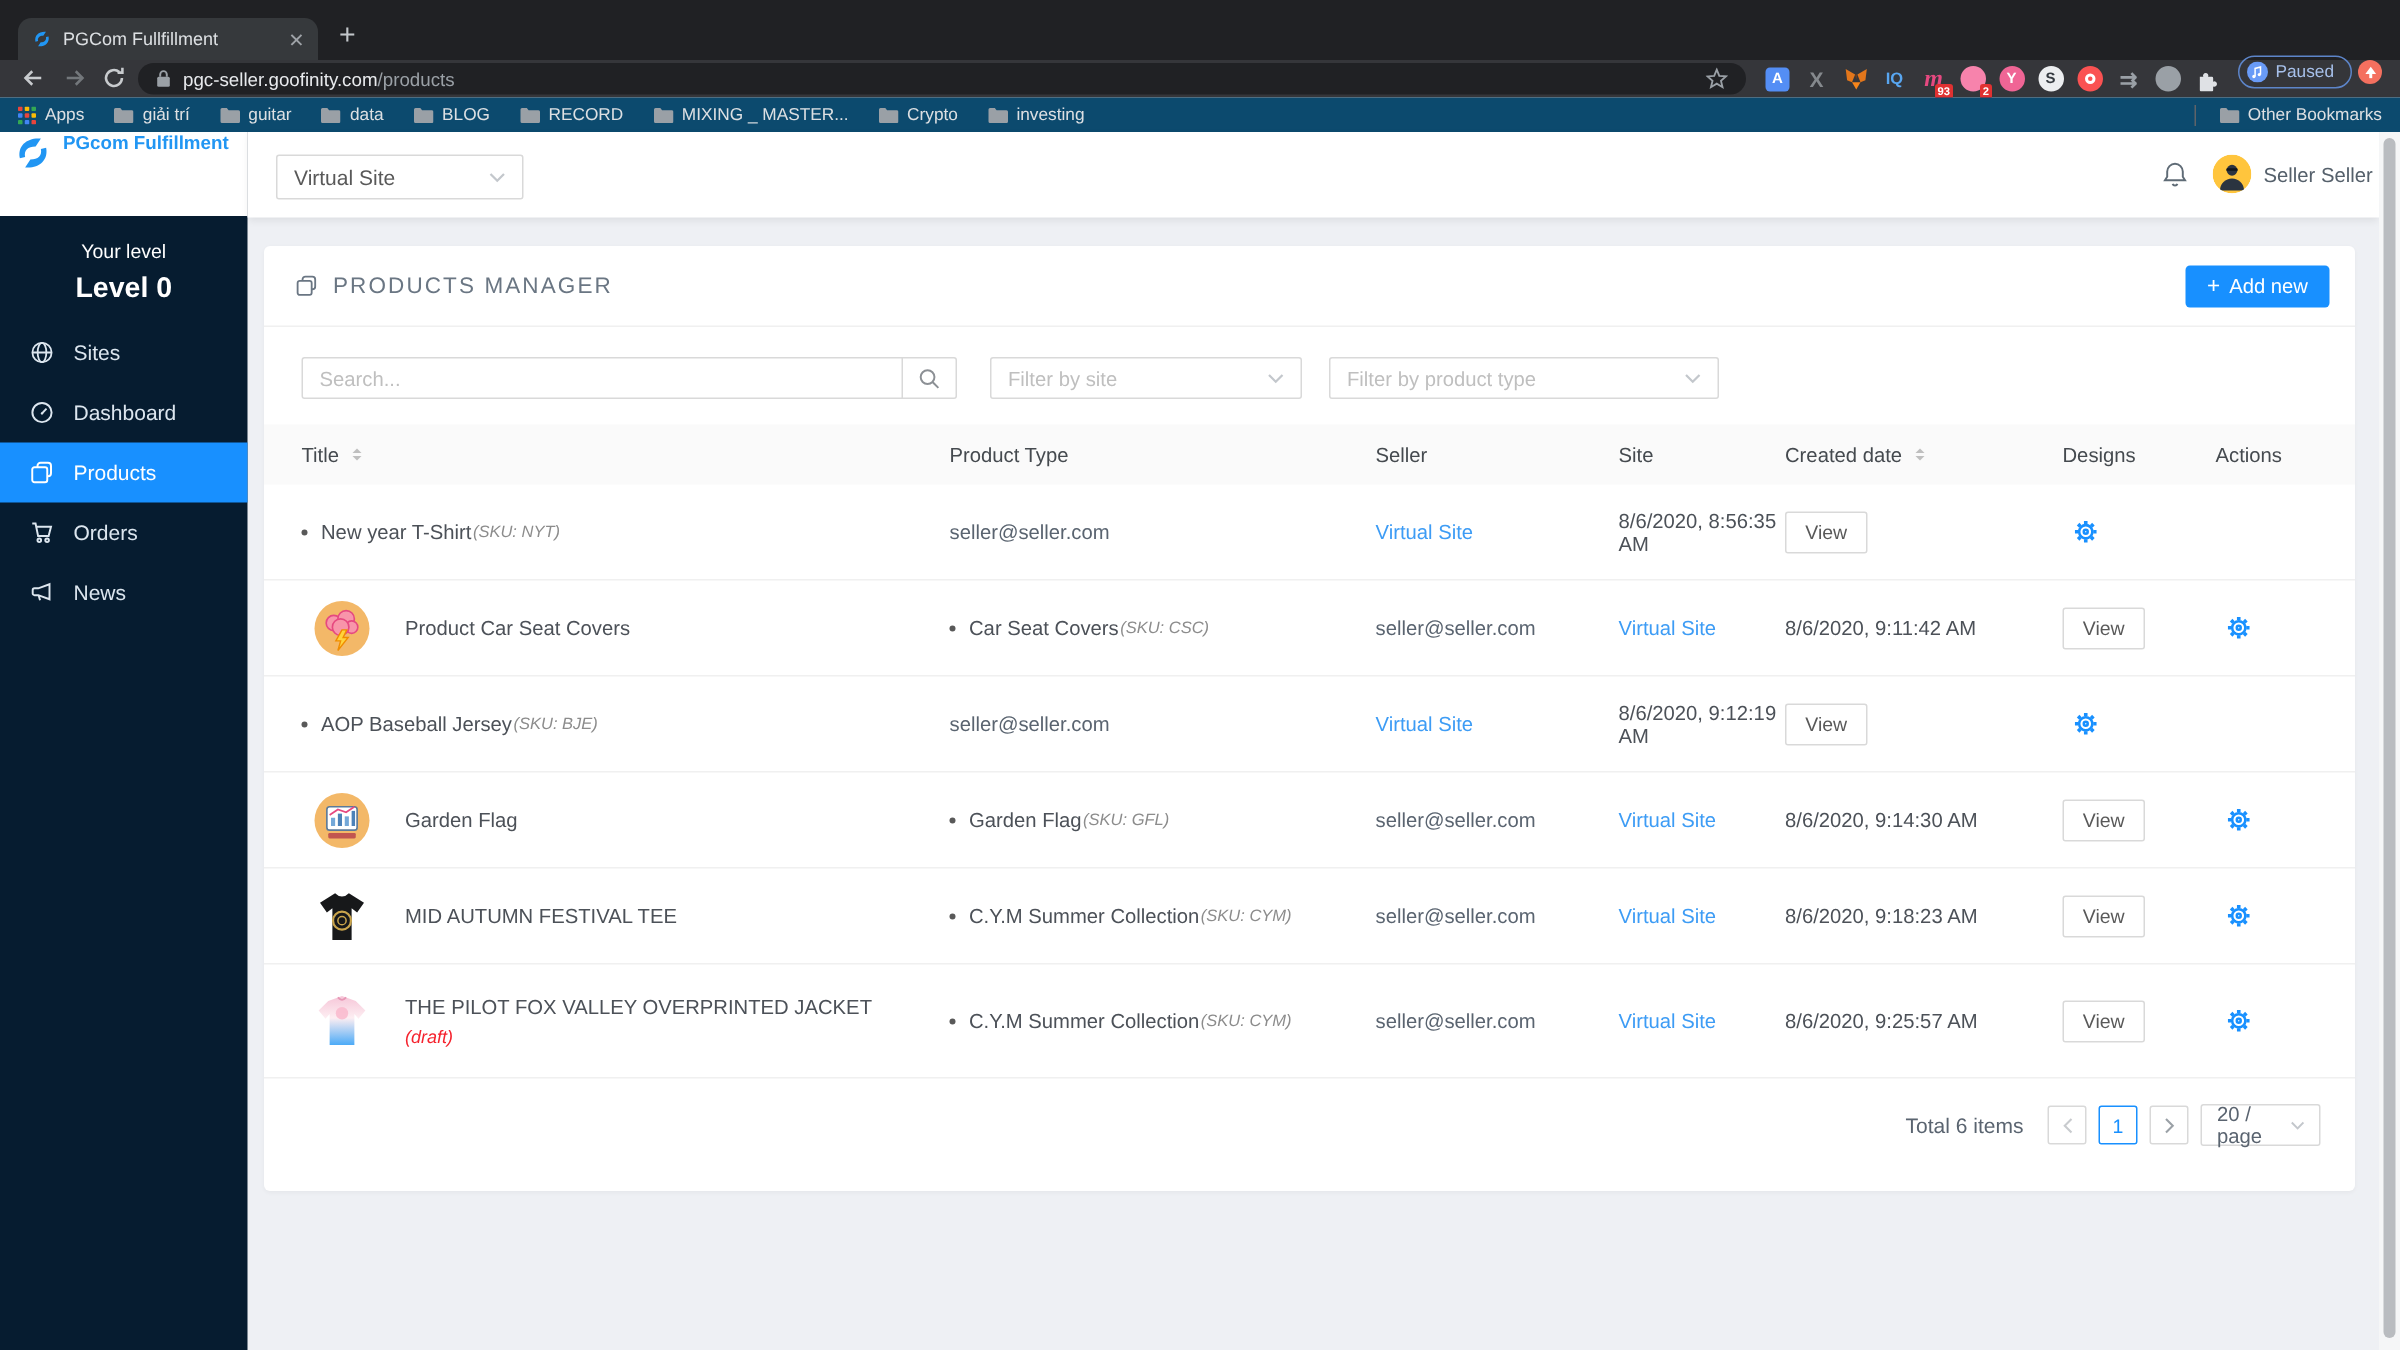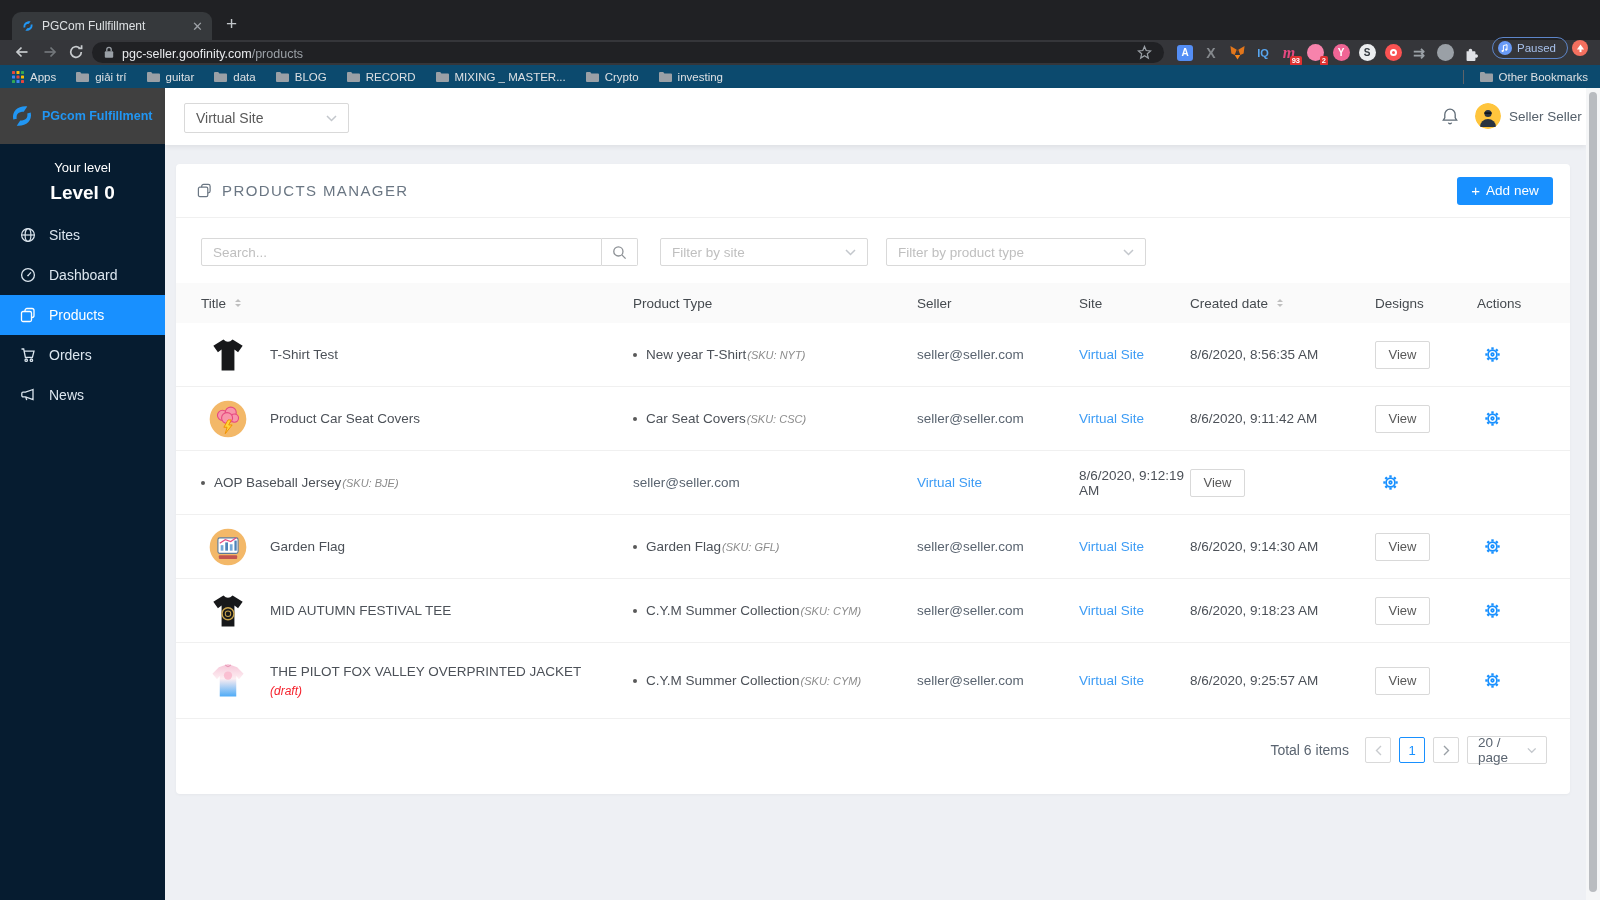--- a/index.html
+++ b/index.html
@@ -23,21 +23,21 @@
 #paused{position:absolute;left:1492px;top:37px;width:76px;height:22px;border:1.5px solid #5d85c9;border-radius:11px;display:flex;align-items:center;gap:5px;padding:0 5px}
 #paused-label{color:#a7c0ea;font-size:11.5px}
 #chrome-profile{position:absolute;left:1572px;top:40px;width:16px;height:16px;border-radius:50%;background:#f4705f;display:flex;align-items:center;justify-content:center}
 #bookmarks{position:absolute;left:0;top:65px;width:1600px;height:23px;background:#0c4a6e;display:flex;align-items:center;padding:0 12px}
 .bm{display:flex;align-items:center;gap:6px;margin-right:19px;cursor:default}
 .bm span{color:#dde0e3;font-size:11.5px;white-space:nowrap}
 #bm-right{margin-left:auto;display:flex;align-items:center;gap:7px}
 .bmsep{width:1px;height:14px;background:#5f6368;margin-right:8px}
 
 #sidebar{position:absolute;left:0;top:88px;width:165px;height:812px;background:#061c30}
-#logoblock{height:56px;background:#404040;display:flex;align-items:center;padding:0 8px;gap:6px}
+#logoblock{height:56px;background:#ffffff;display:flex;align-items:flex-start;padding:0 8px;gap:6px}
 #brand{color:#2196f3;font-size:12.5px;font-weight:bold;white-space:nowrap;letter-spacing:0}
 #level-caption{color:#fff;font-size:13px;text-align:center;margin-top:16px}
 #level-value{color:#fff;font-size:19px;font-weight:bold;text-align:center;margin-top:7px}
 #menu{margin-top:11px}
 .mi{height:40px;display:flex;align-items:center;padding-left:20px;gap:13px;color:#dce6ef;font-size:14px}
 .mi.active{background:#1890ff;color:#fff}
 .mic{width:16px;height:16px}
 #topbar{position:absolute;left:165px;top:88px;width:1421px;height:57px;background:#fff;box-shadow:0 2px 5px rgba(0,0,0,.07)}
 #site-select{position:absolute;left:19px;top:15px;width:165px;height:30px;border:1px solid #d9d9d9;border-radius:2px;display:flex;align-items:center;padding:0 11px;color:#595959;font-size:14px}
 #site-select svg{margin-left:auto}
@@ -422,30 +422,20 @@
         </span>
         <span class="th">
           <span>Designs</span>
         </span>
         <span class="th">
           <span>Actions</span>
         </span>
       </div>
     <div id="tbody">
         <div class="trow grid">
-          <span class="ctitle">
-            <span class="thumb">
-              <svg width="44" height="44" viewBox="0 0 48 48">
-                <path d="M8 14 L19 7 Q24 12 29 7 L40 14 L35 21 L31 18 L31 41 L17 41 L17 18 L13 21 Z" fill="#17181a"></path>
-              </svg>
-            </span>
-            <span>
-              <div>T-Shirt Test</div>
-            </span>
-          </span>
           <span class="ctype">
             <span class="bullet"></span>
             <span>New year T-Shirt</span>
             <span class="sku">(SKU: NYT)</span>
           </span>
           <span class="cseller">seller@seller.com</span>
           <span><a class="csite">Virtual Site</a></span>
           <span class="cdate">8/6/2020, 8:56:35 AM</span>
           <span><button class="view-btn">View</button></span>
           <span><span><svg class="gear" width="17" height="17" viewBox="0 0 17 17" fill="none" stroke="#1890ff" stroke-width="1.7">

